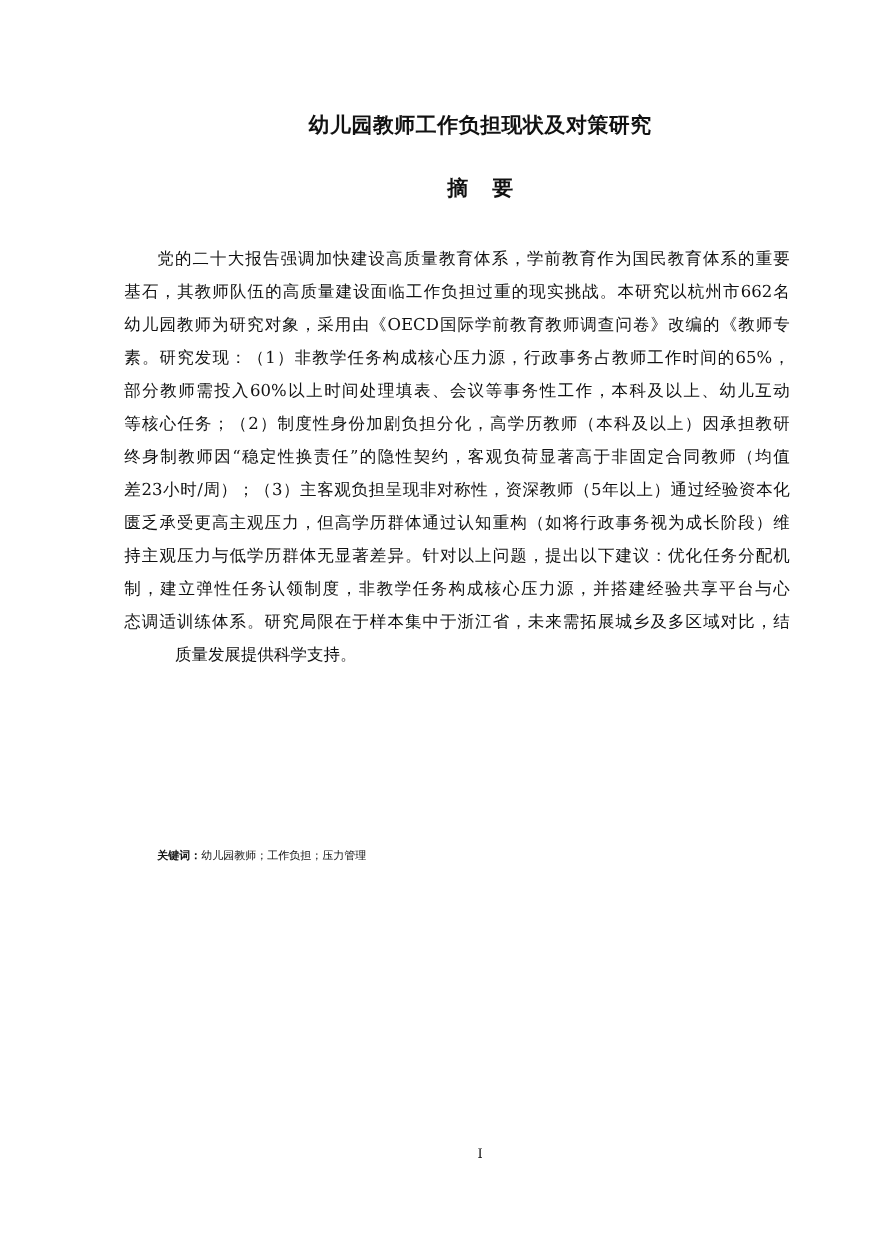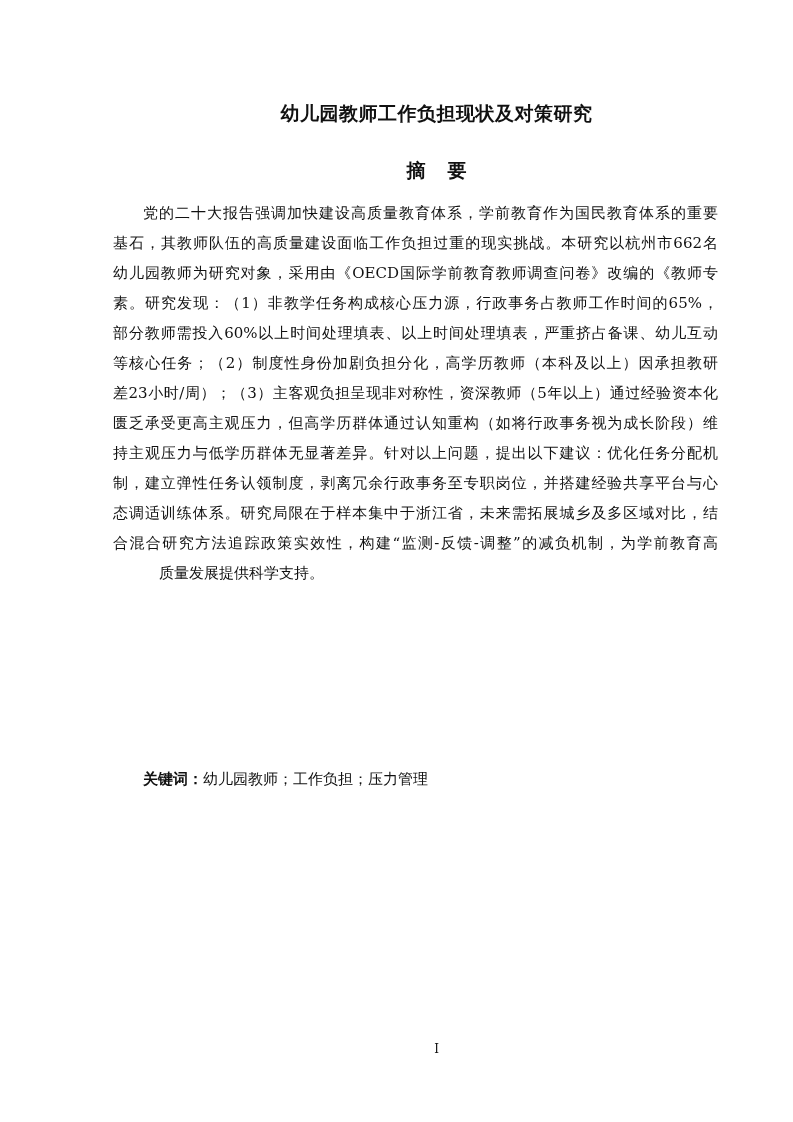--- a/index.html
+++ b/index.html
@@ -9,49 +9,49 @@
            font-family: "DejaVu Sans", "Liberation Sans", sans-serif; font-weight: bold;
            font-size: 19px; letter-spacing: 0.5px; margin-left: 40px; }
   .abstract-heading { position: absolute; left: 0; width: 793px; top: 158px; text-align: center;
            font-family: "DejaVu Sans", "Liberation Sans", sans-serif; font-weight: bold;
            font-size: 19px; margin-left: 40px; }
   .abstract-heading span { display: inline-block; }
   .abstract-heading .gap { width: 22px; }
   .body { position: absolute; left: 113px; top: 198px; width: 605px;
           font-size: 15px; line-height: 30px; text-align: justify; }
   .body .line { display: block; height: 30px; white-space: nowrap; text-align-last: justify; text-align: justify; }
-  .body .line.first { padding-left: 30px; }
+  .body .line.first { padding-left: 30px; margin-top: 22px; }
   .body .line.last { text-align-last: left; margin-left: 46px; }
-  .keywords { position: absolute; left: 143px; top: 764px; font-size: 15px; line-height: 30px; }
+  .keywords { position: absolute; left: 143px; top: 764px; font-size: 10px; line-height: 30px; }
   .keywords .label { font-family: "DejaVu Sans", "Liberation Sans", sans-serif; font-weight: bold; }
   .page-number { position: absolute; left: 0; width: 793px; top: 1042px; text-align: center;
                  font-size: 12px; margin-left: 40px; }
 </style>
 </head>
 <body>
 
 <div class="title">幼儿园教师工作负担现状及对策研究</div>
 
 <div class="abstract-heading">
   <span>摘</span><span class="gap"></span><span>要</span>
 </div>
 
 <div class="body">
   <span class="line first">党的二十大报告强调加快建设高质量教育体系，学前教育作为国民教育体系的重要</span>
   <span class="line">基石，其教师队伍的高质量建设面临工作负担过重的现实挑战。本研究以杭州市662名</span>
   <span class="line">幼儿园教师为研究对象，采用由《OECD国际学前教育教师调查问卷》改编的《教师专</span>
   <span class="line">素。研究发现：（1）非教学任务构成核心压力源，行政事务占教师工作时间的65%，</span>
-  <span class="line">部分教师需投入60%以上时间处理填表、以上时间处理填表，严重挤占备课、幼儿互动</span>
+  <span class="line">部分教师需投入60%以上时间处理填表、会议等事务性工作，本科及以上、幼儿互动</span>
   <span class="line">等核心任务；（2）制度性身份加剧负担分化，高学历教师（本科及以上）因承担教研</span>
+  <span class="line">终身制教师因“稳定性换责任”的隐性契约，客观负荷显著高于非固定合同教师（均值</span>
   <span class="line">差23小时/周）；（3）主客观负担呈现非对称性，资深教师（5年以上）通过经验资本化</span>
   <span class="line">匮乏承受更高主观压力，但高学历群体通过认知重构（如将行政事务视为成长阶段）维</span>
   <span class="line">持主观压力与低学历群体无显著差异。针对以上问题，提出以下建议：优化任务分配机</span>
-  <span class="line">制，建立弹性任务认领制度，剥离冗余行政事务至专职岗位，并搭建经验共享平台与心</span>
+  <span class="line">制，建立弹性任务认领制度，非教学任务构成核心压力源，并搭建经验共享平台与心</span>
   <span class="line">态调适训练体系。研究局限在于样本集中于浙江省，未来需拓展城乡及多区域对比，结</span>
-  <span class="line">合混合研究方法追踪政策实效性，构建“监测-反馈-调整”的减负机制，为学前教育高</span>
   <span class="line last">质量发展提供科学支持。</span>
 </div>
 
 <div class="keywords">
   <span class="label">关键词：</span><span>幼儿园教师；工作负担；压力管理</span>
 </div>
 
 <div class="page-number">I</div>
 
 </body></html>

